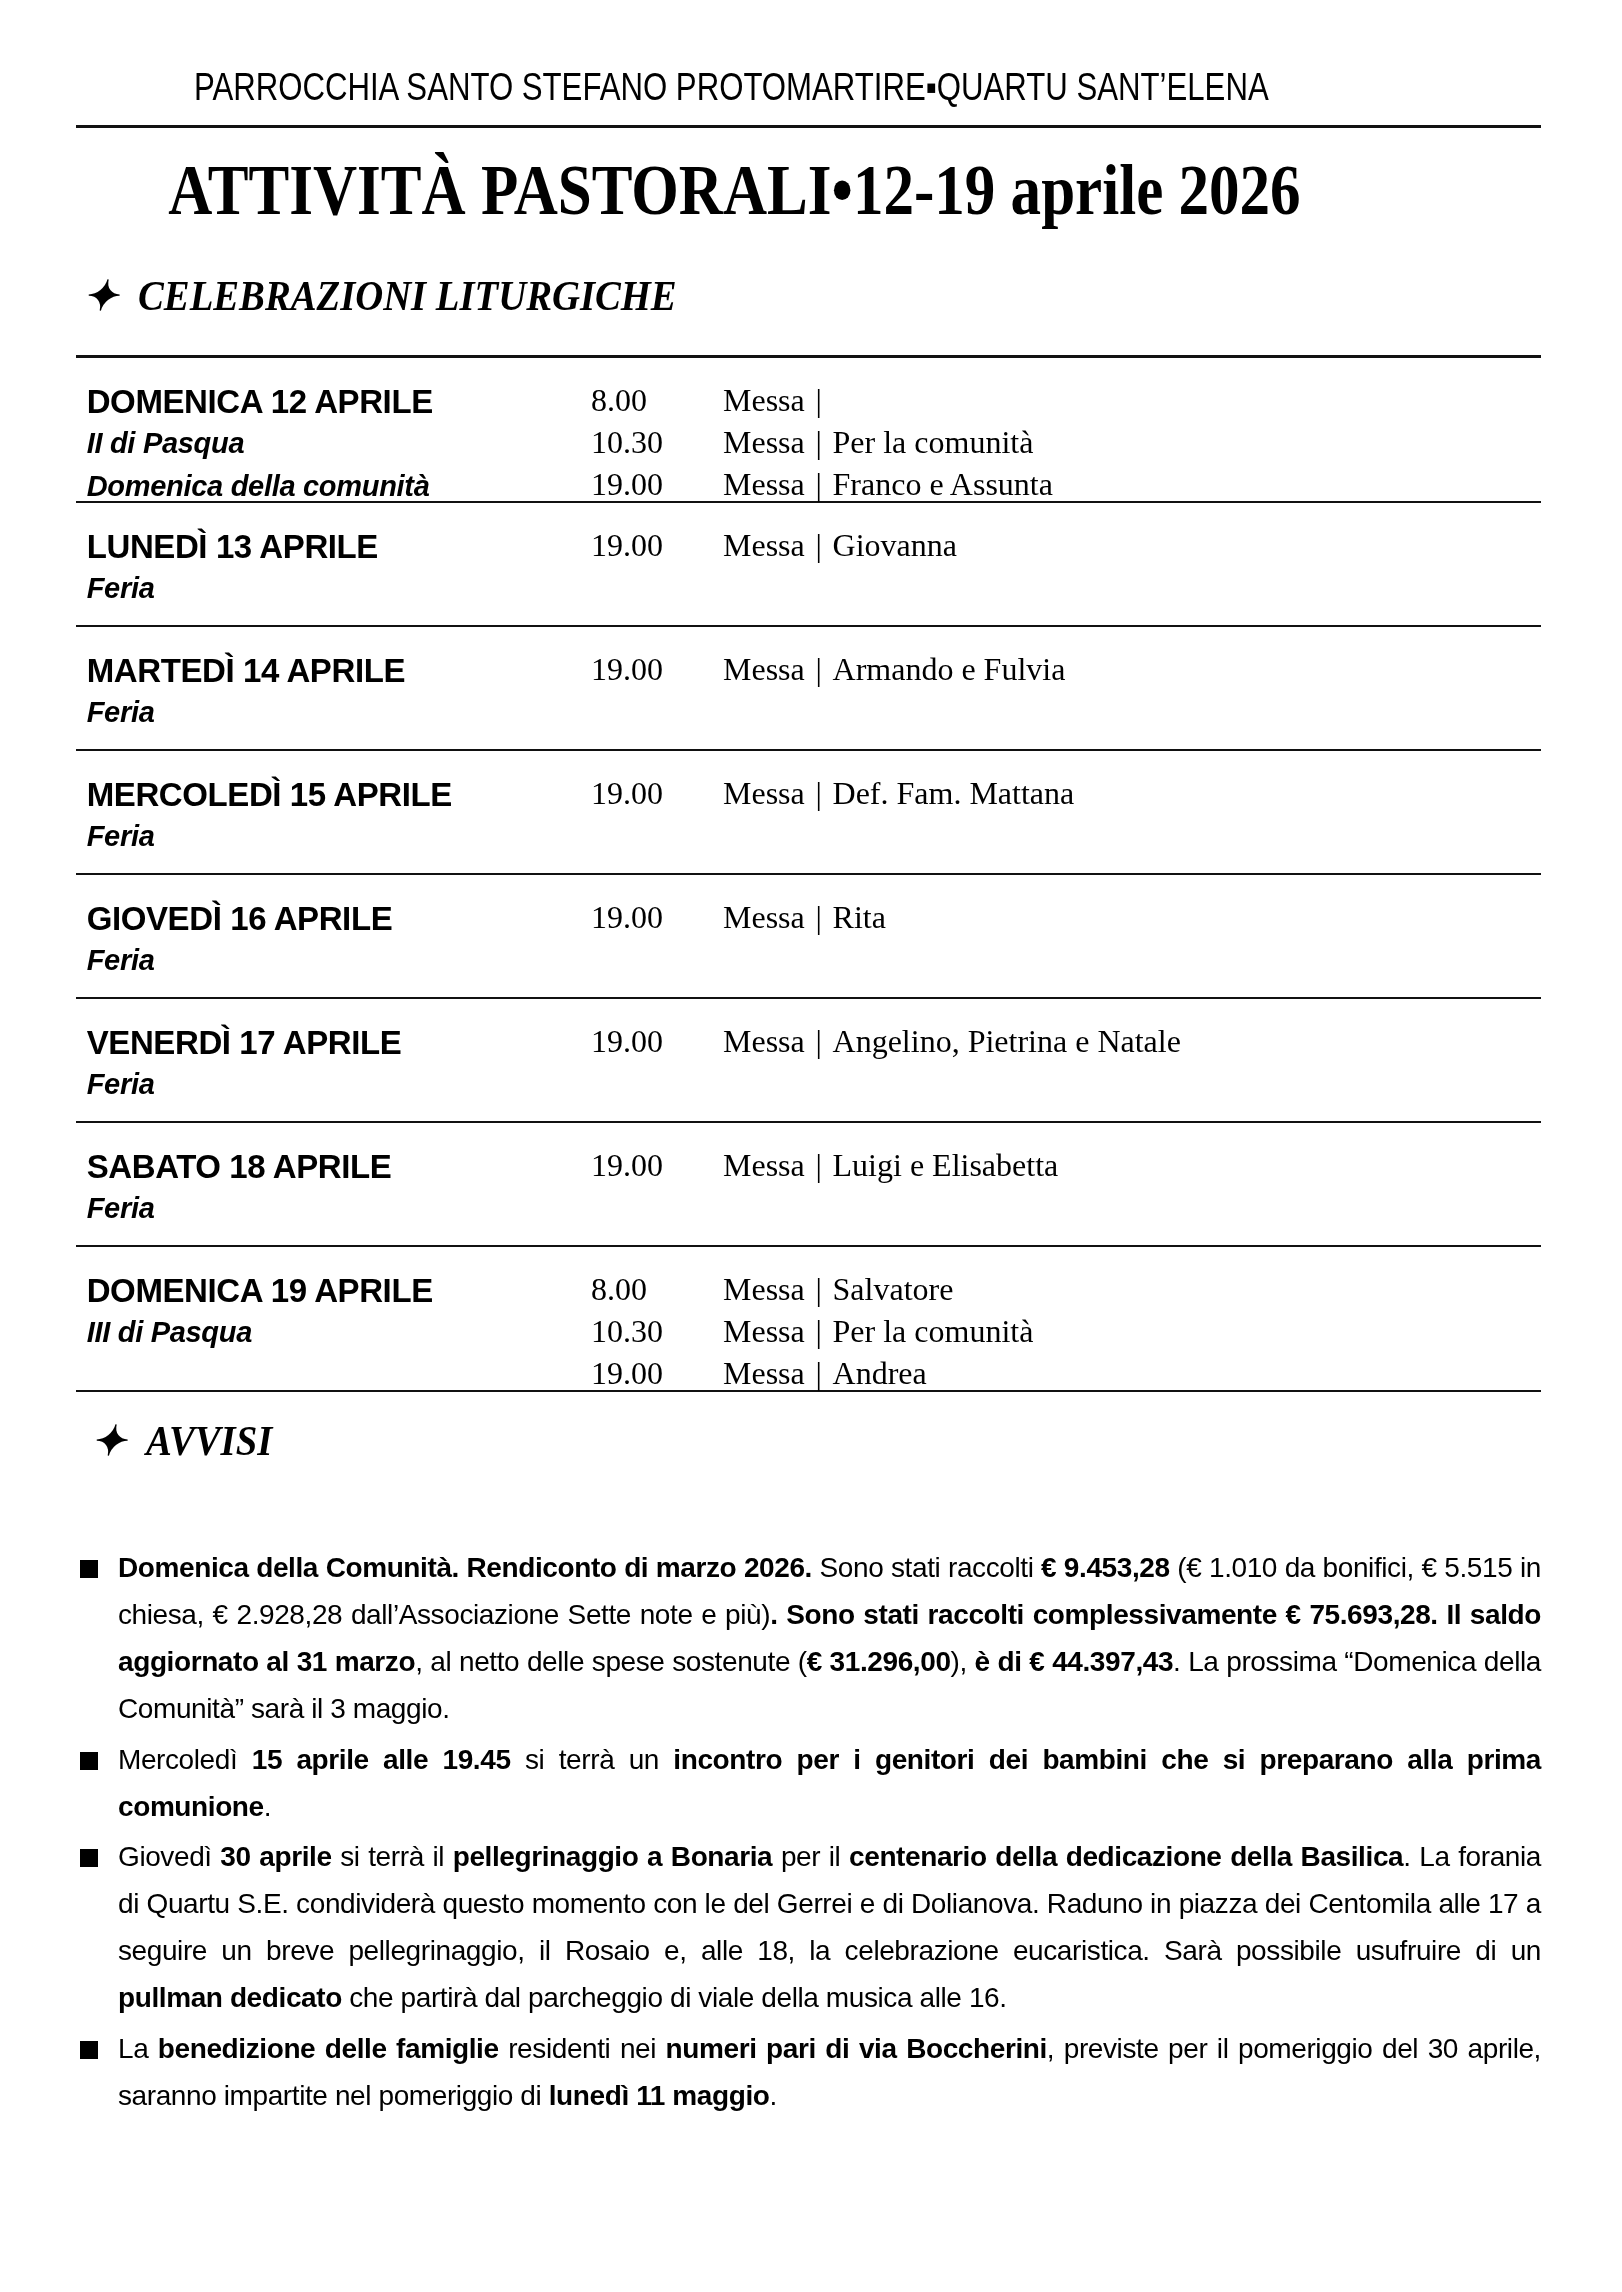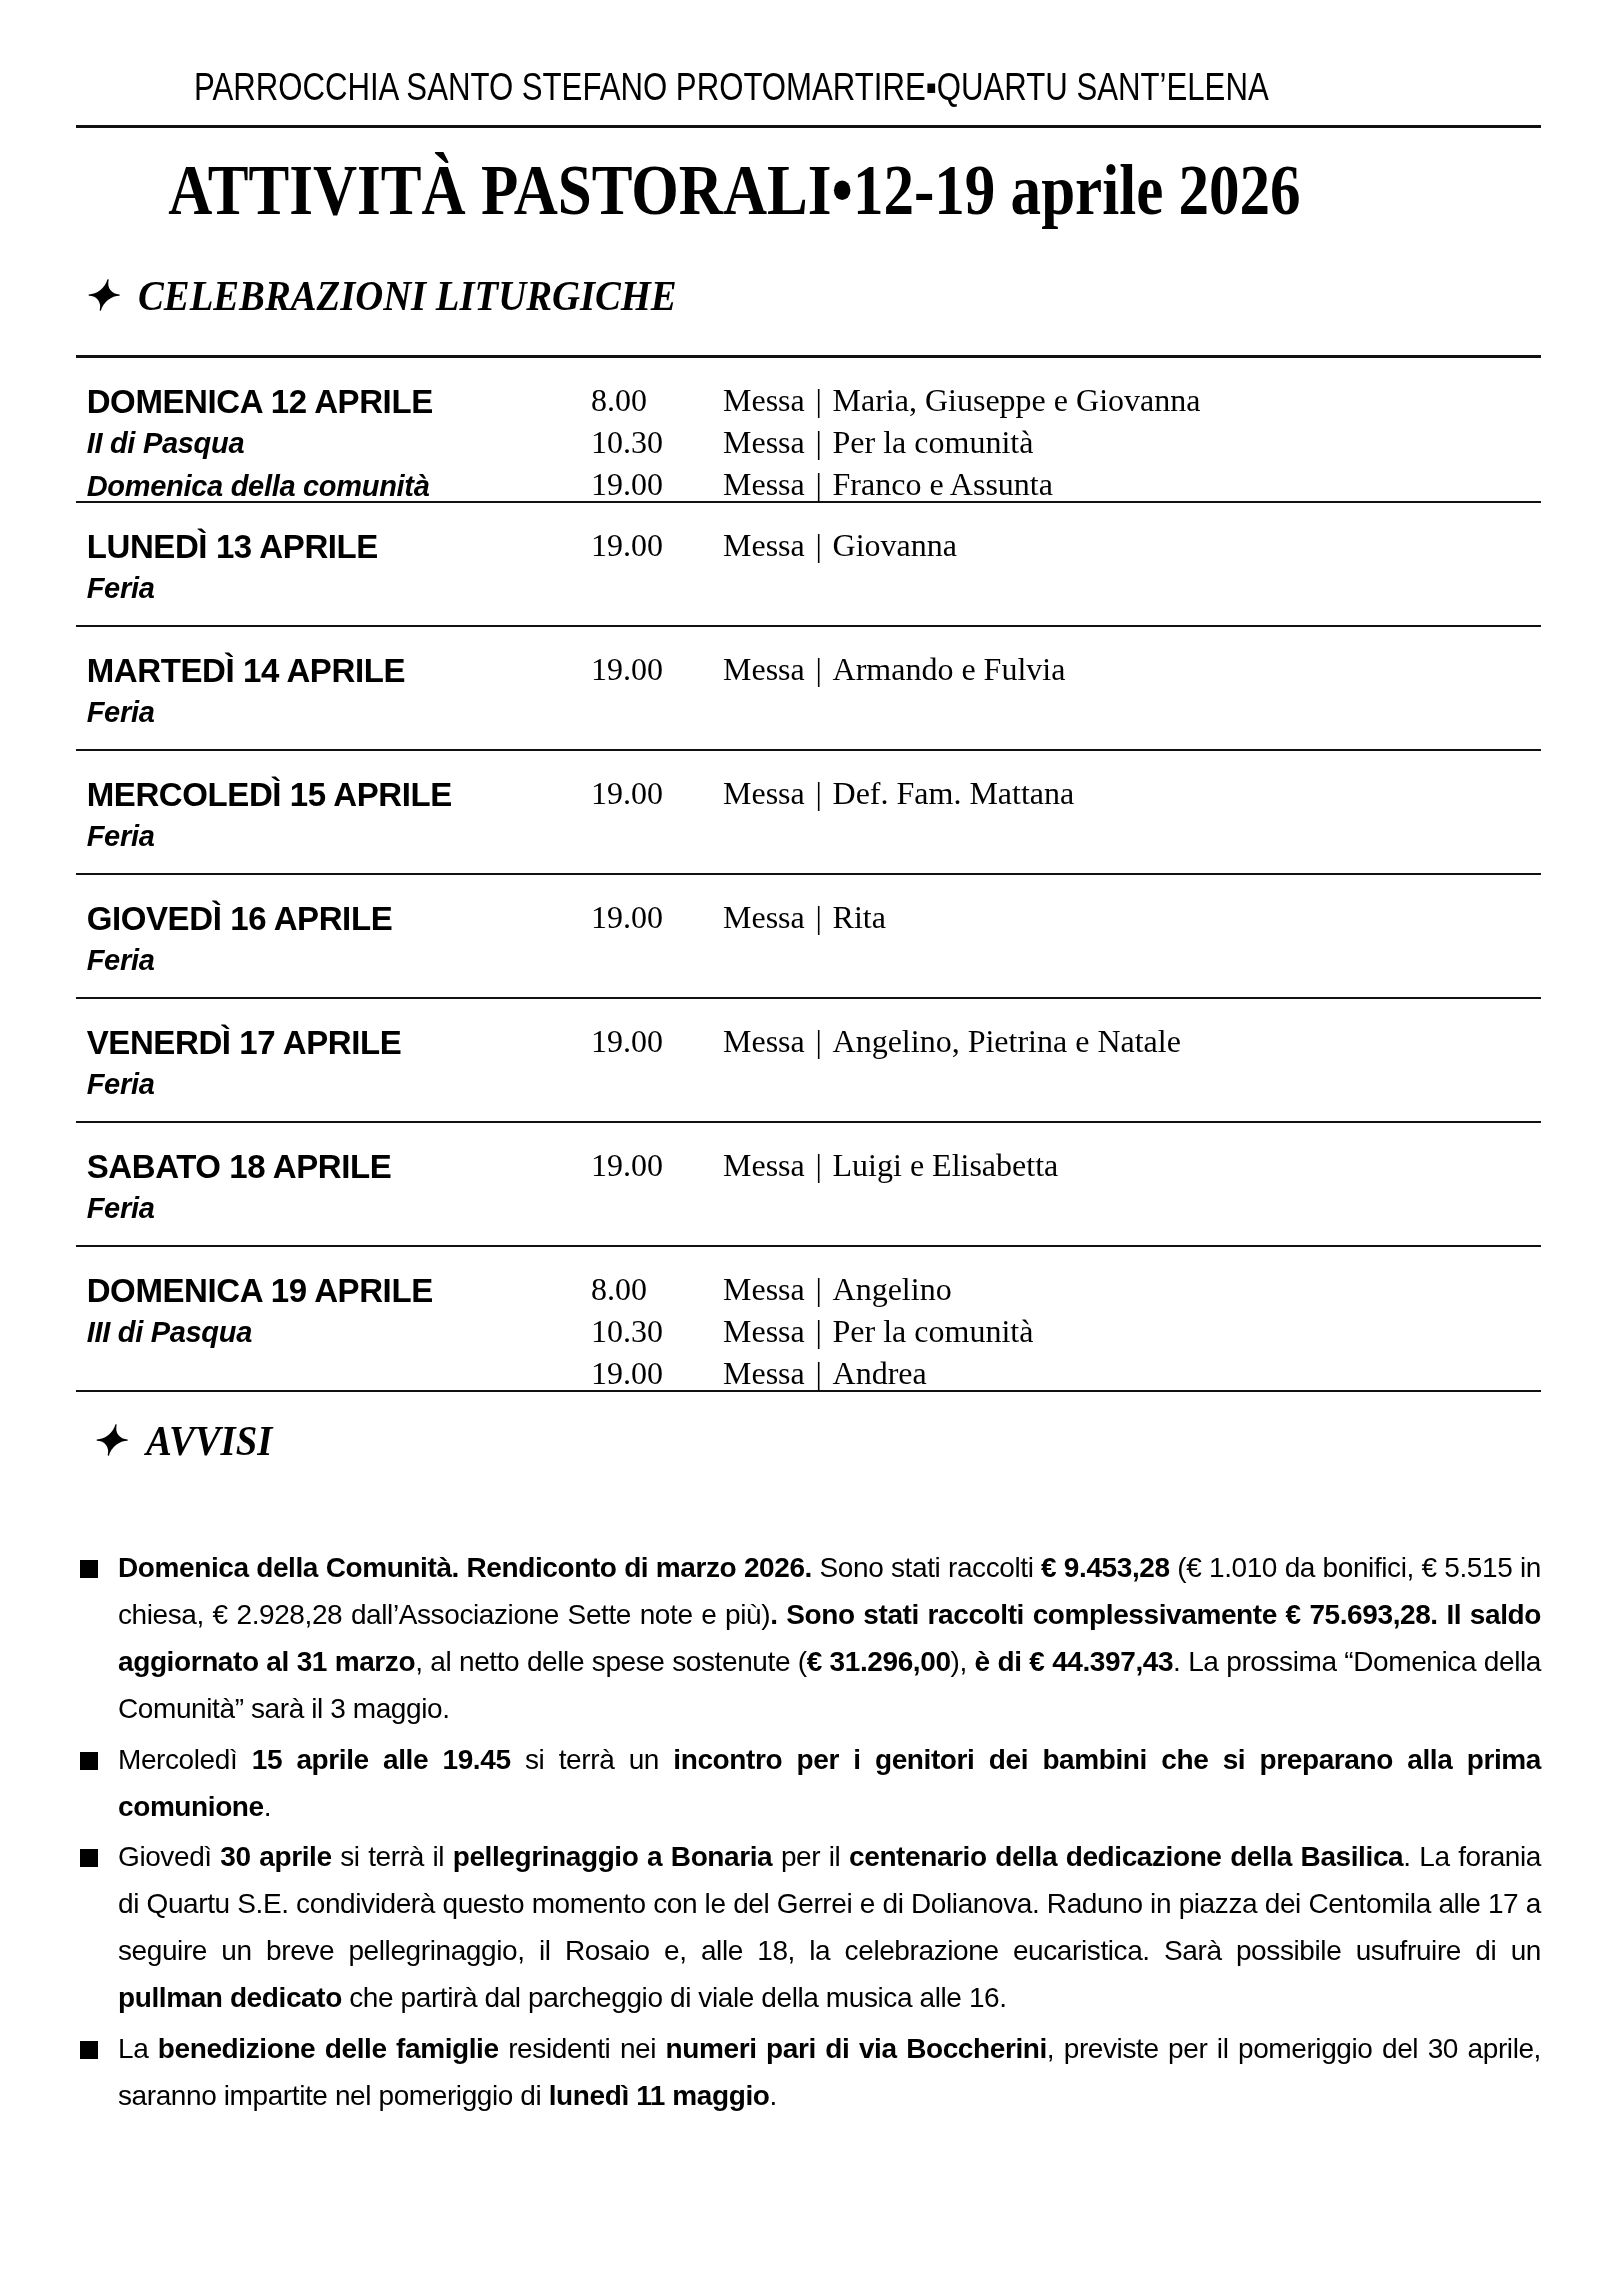--- a/index.html
+++ b/index.html
@@ -75,21 +75,20 @@
           <div class="day-left">
             <div class="day-label">DOMENICA 12 APRILE</div>
             <div class="day-sub">II di Pasqua</div>
             <div class="day-sub">Domenica della comunità</div>
           </div>
           <div class="masses">
             <div class="mass">
               <span class="time">8.00</span>
               <span class="type">Messa</span>
               <span class="sep">|</span>
-              <span class="intention">Maria, Giuseppe e Giovanna</span>
             </div>
             <div class="mass">
               <span class="time">10.30</span>
               <span class="type">Messa</span>
               <span class="sep">|</span>
               <span class="intention">Per la comunità</span>
             </div>
             <div class="mass">
               <span class="time">19.00</span>
               <span class="type">Messa</span>
@@ -185,21 +184,21 @@
         <div class="day-row tall">
           <div class="day-left">
             <div class="day-label">DOMENICA 19 APRILE</div>
             <div class="day-sub">III di Pasqua</div>
           </div>
           <div class="masses">
             <div class="mass">
               <span class="time">8.00</span>
               <span class="type">Messa</span>
               <span class="sep">|</span>
-              <span class="intention">Angelino</span>
+              <span class="intention">Salvatore</span>
             </div>
             <div class="mass">
               <span class="time">10.30</span>
               <span class="type">Messa</span>
               <span class="sep">|</span>
               <span class="intention">Per la comunità</span>
             </div>
             <div class="mass">
               <span class="time">19.00</span>
               <span class="type">Messa</span>

